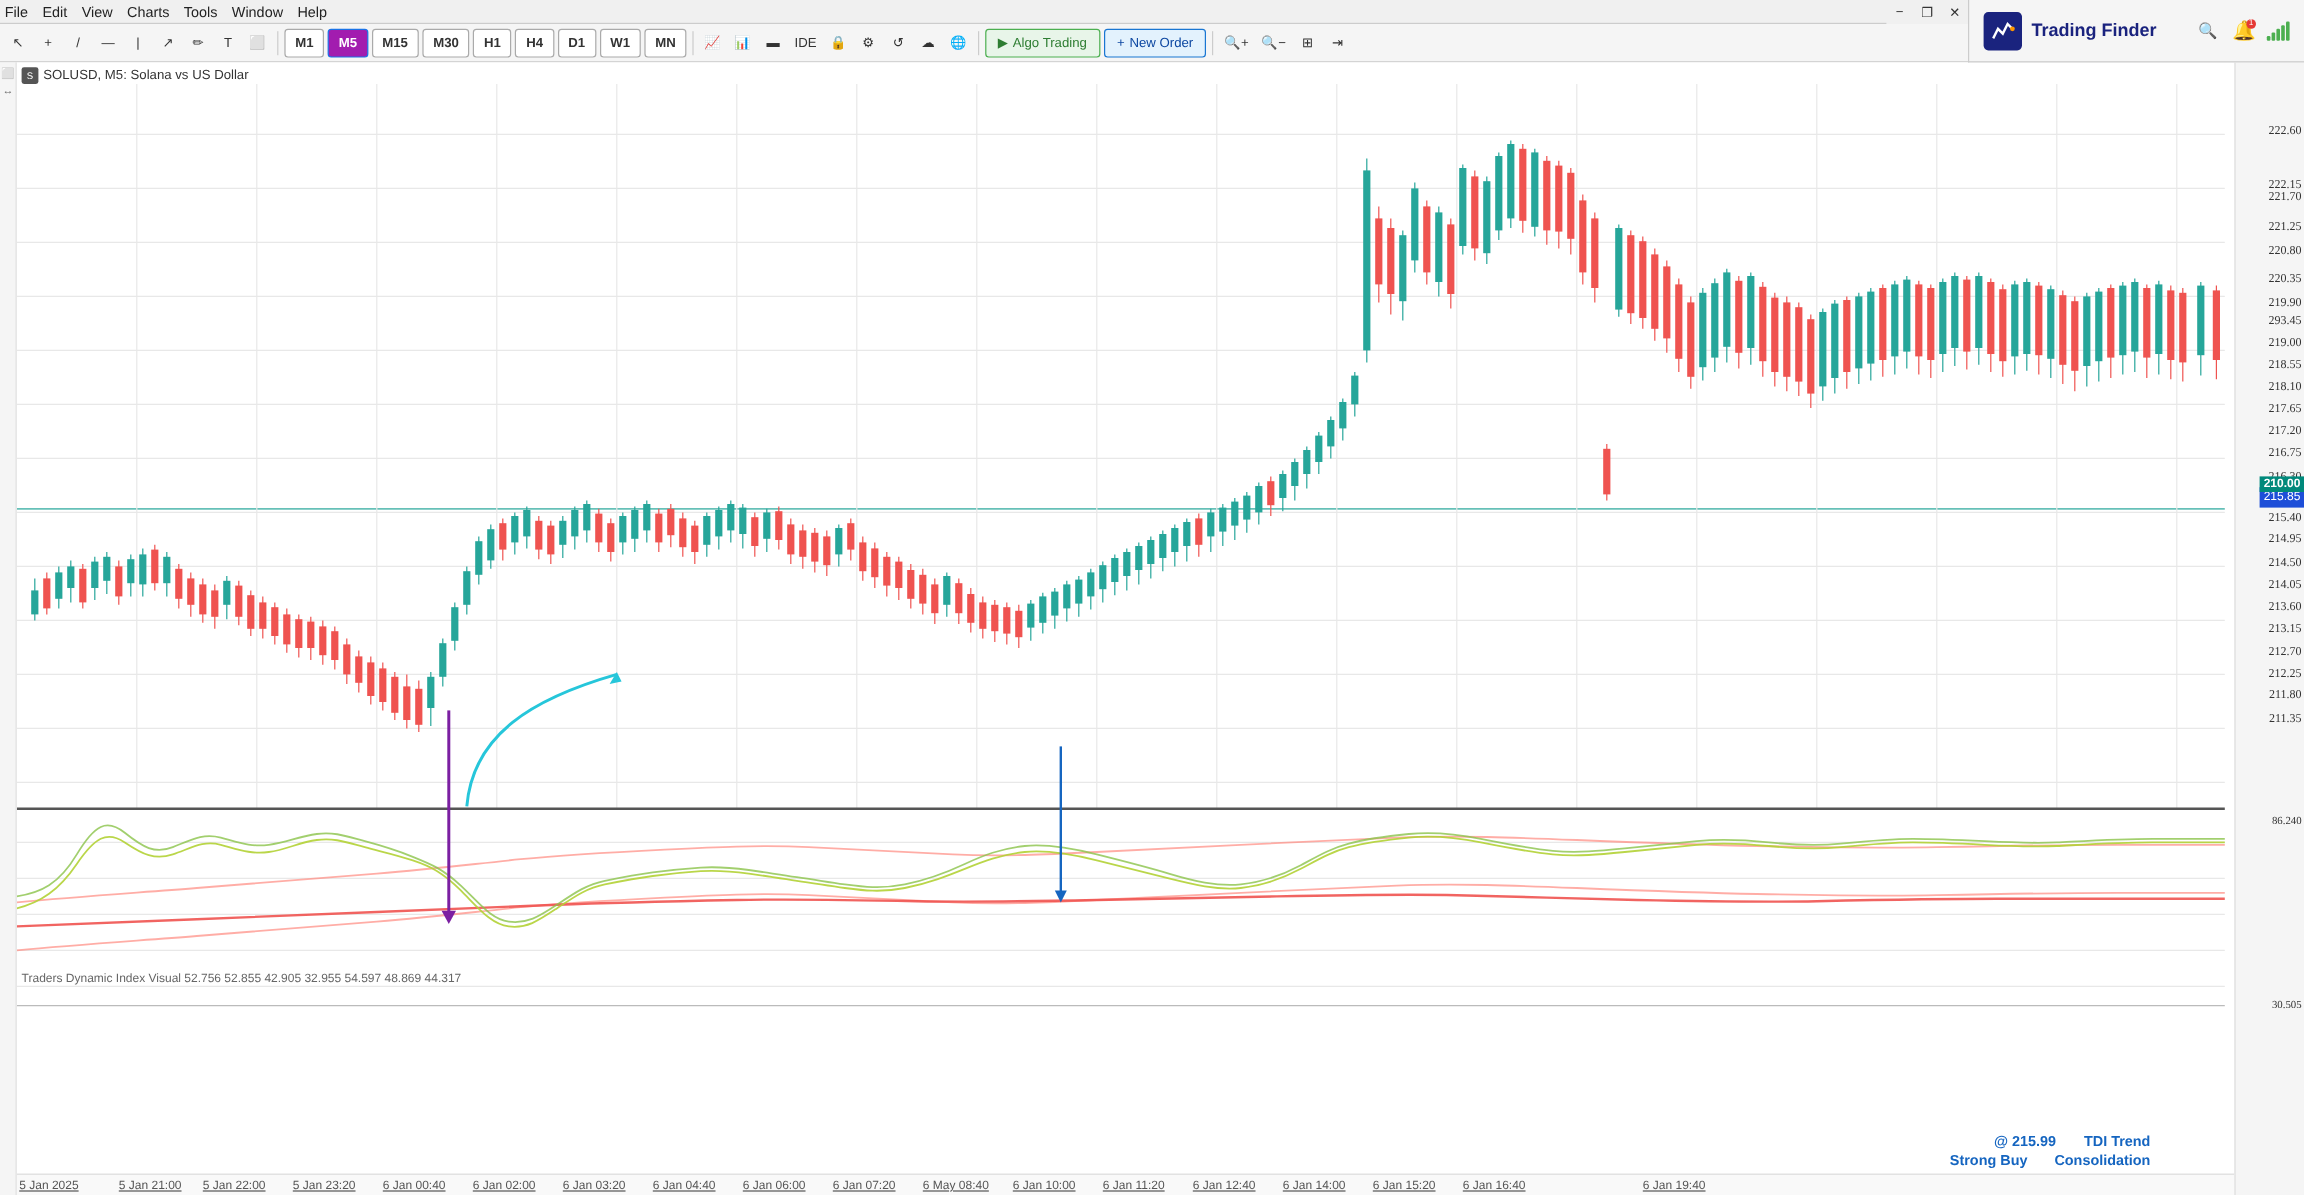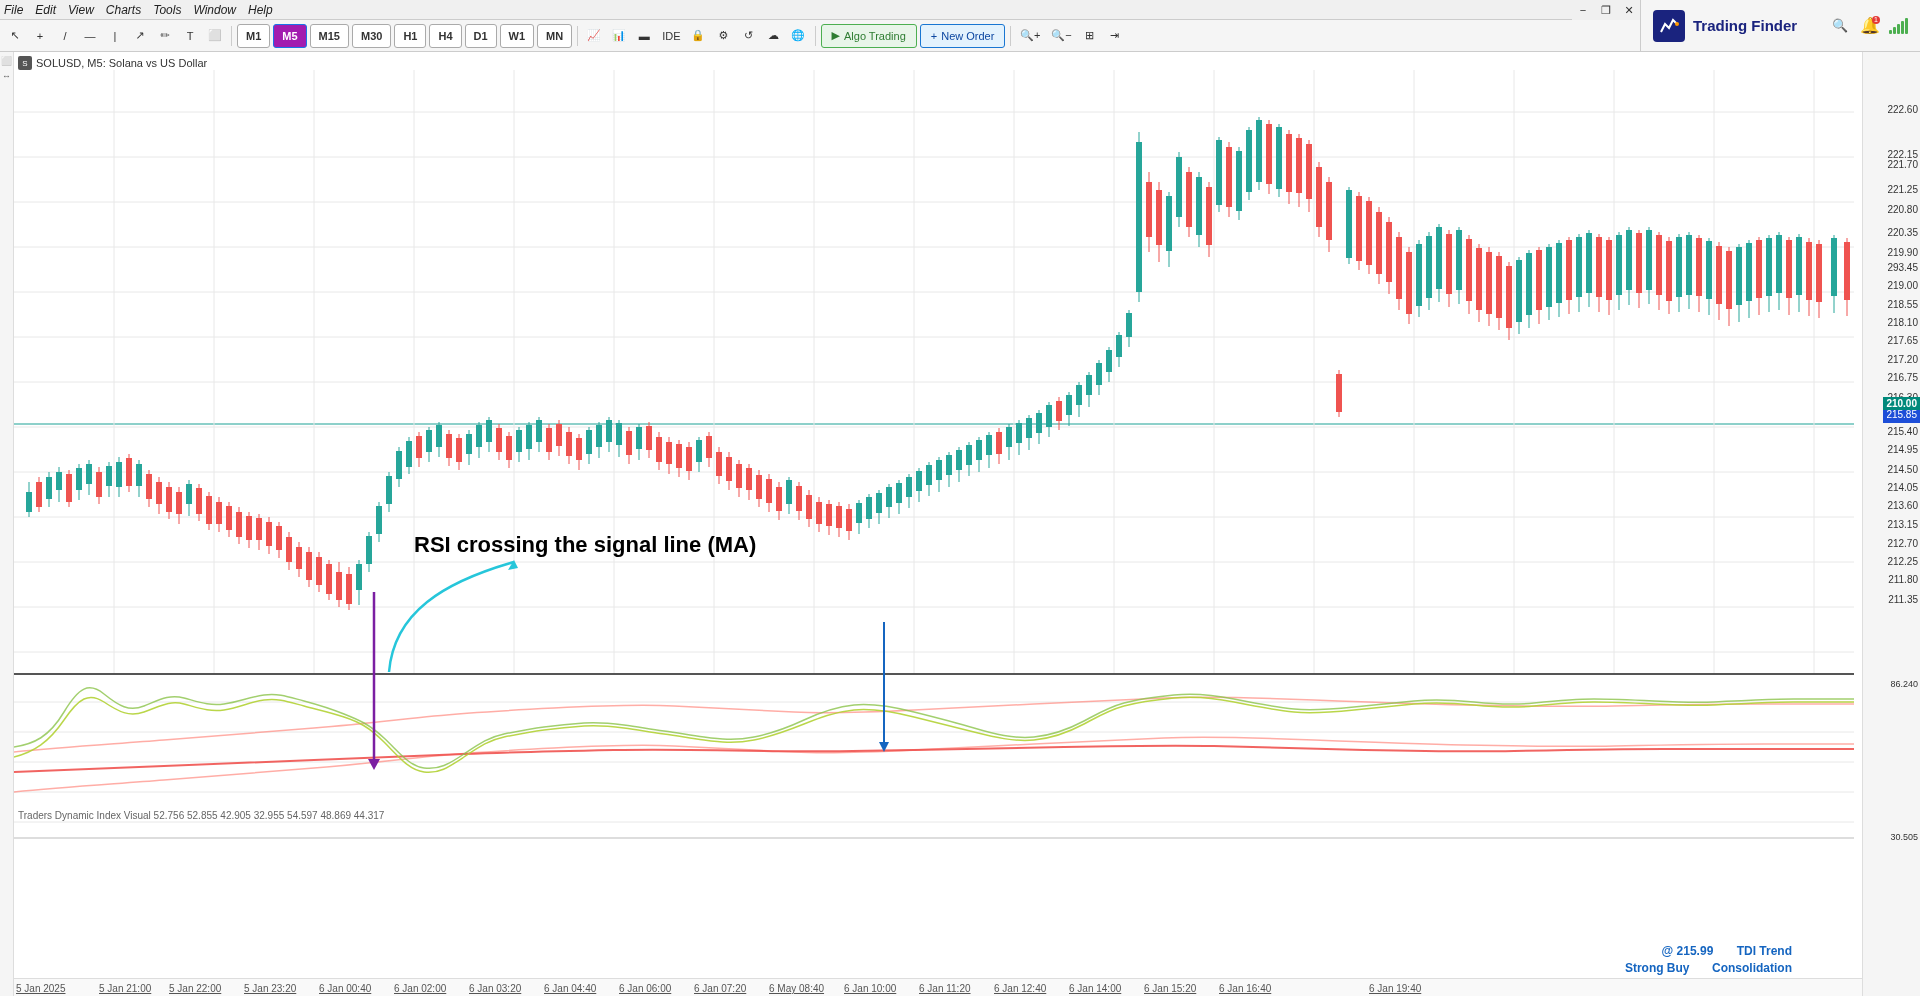--- a/index.html
+++ b/index.html
@@ -17,21 +17,21 @@
       display: flex;
       align-items: center;
       height: 20px;
       background: #f0f0f0;
       border-bottom: 1px solid #ccc;
       padding: 0 4px;
       gap: 12px;
       font-size: 12px;
       color: #222;
     }
-    #menu-bar span { cursor: pointer; font-style: italic; }
+    #menu-bar span { cursor: pointer; }
 
     
     #toolbar {
       display: flex;
       align-items: center;
       height: 32px;
       background: #f5f5f5;
       border-bottom: 1px solid #ccc;
       padding: 0 4px;
       gap: 3px;
@@ -192,20 +192,21 @@
       border-left: 1px solid #ddd;
       position: relative;
       overflow: hidden;
     }
     .price-tick {
       position: absolute;
       right: 2px;
       font-size: 10px;
       color: #333;
       white-space: nowrap;
+      font-family: Liberation Serif, serif;
     }
     .price-highlight {
       position: absolute;
       right: 0;
       background: #00897b;
       color: white;
       font-size: 10px;
       font-weight: bold;
       padding: 1px 3px;
       white-space: nowrap;
@@ -900,23 +901,20 @@
 
       <path d="M375,620 C380,560 430,530 500,510" fill="none" stroke="#26c6da" stroke-width="2.5"></path>
       <polygon points="500,508 494,518 504,516" fill="#26c6da"></polygon>
 
       <line x1="360" y1="540" x2="360" y2="712" stroke="#7b1fa2" stroke-width="2.5"></line>
       <polygon points="360,718 354,707 366,707" fill="#7b1fa2"></polygon>
 
       <line x1="0" y1="786" x2="1840" y2="786" stroke="#bbb" stroke-width="1"></line>
     </svg>
 
-    <div id="annotation">
-      <span class="annotation-text">RSI crossing the signal line (MA)</span>
-    </div>
 
     <div id="time-axis">
       <span class="time-tick" style="left:2px">5 Jan 2025</span>
       <span class="time-tick" style="left:85px">5 Jan 21:00</span>
       <span class="time-tick" style="left:155px">5 Jan 22:00</span>
       <span class="time-tick" style="left:230px">5 Jan 23:20</span>
       <span class="time-tick" style="left:305px">6 Jan 00:40</span>
       <span class="time-tick" style="left:380px">6 Jan 02:00</span>
       <span class="time-tick" style="left:455px">6 Jan 03:20</span>
       <span class="time-tick" style="left:530px">6 Jan 04:40</span>

